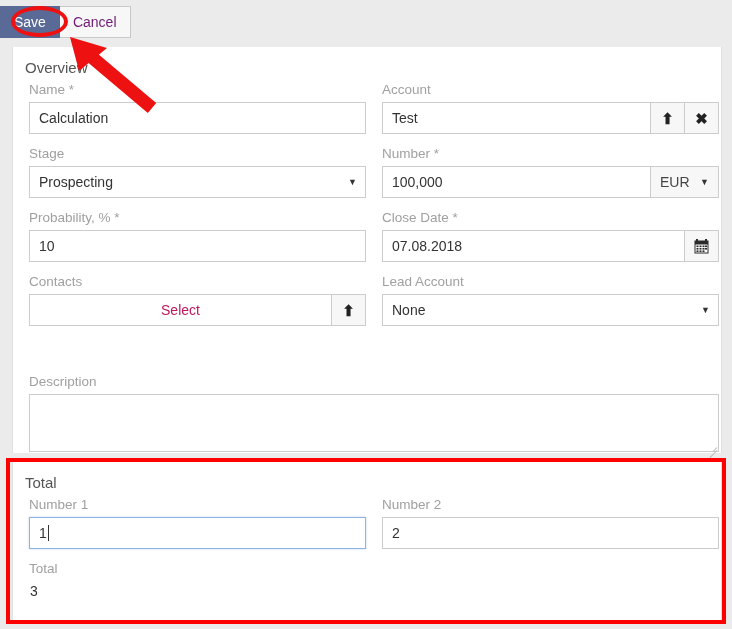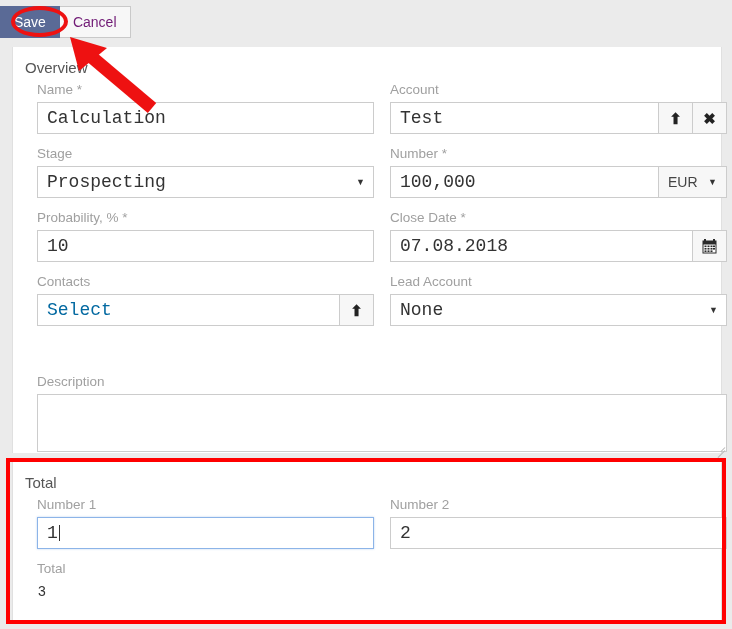--- a/index.html
+++ b/index.html
@@ -72,21 +72,21 @@
 
   .section-title {
     font-size: 15px;
     color: #555555;
     padding: 12px 0 0 12px;
     margin-bottom: 6px;
   }
 
   
   .form-body {
-    padding: 0 24px;
+    padding: 0 16px;
   }
   .row {
     display: flex;
     gap: 16px;
   }
   .col {
     width: 337px;
     flex: 0 0 337px;
     box-sizing: border-box;
   }
@@ -108,31 +108,32 @@
   .ctrl {
     display: flex;
     align-items: stretch;
     height: 32px;
   }
   .inp {
     flex: 1 1 auto;
     border: 1px solid #cccccc;
     background: #ffffff;
     padding: 0 9px;
-    font-size: 18px;
-    font-family: Liberation Mono, monospace;
+    font-size: 14px;
+    font-family: Liberation Sans, sans-serif;
     color: #333333;
     box-sizing: border-box;
     height: 32px;
     line-height: 30px;
     outline: none;
     min-width: 0;
   }
   .inp.placeholder {
-    color: #0369a1;
+    color: #be185d;
+    text-align: center;
   }
   .inp-focus {
     border: 1px solid #8cb4e8;
     box-shadow: 0 0 2px rgba(110,160,225,0.45);
   }
   .caret {
     display: inline-block;
     width: 1px;
     height: 16px;
     background: #333;

